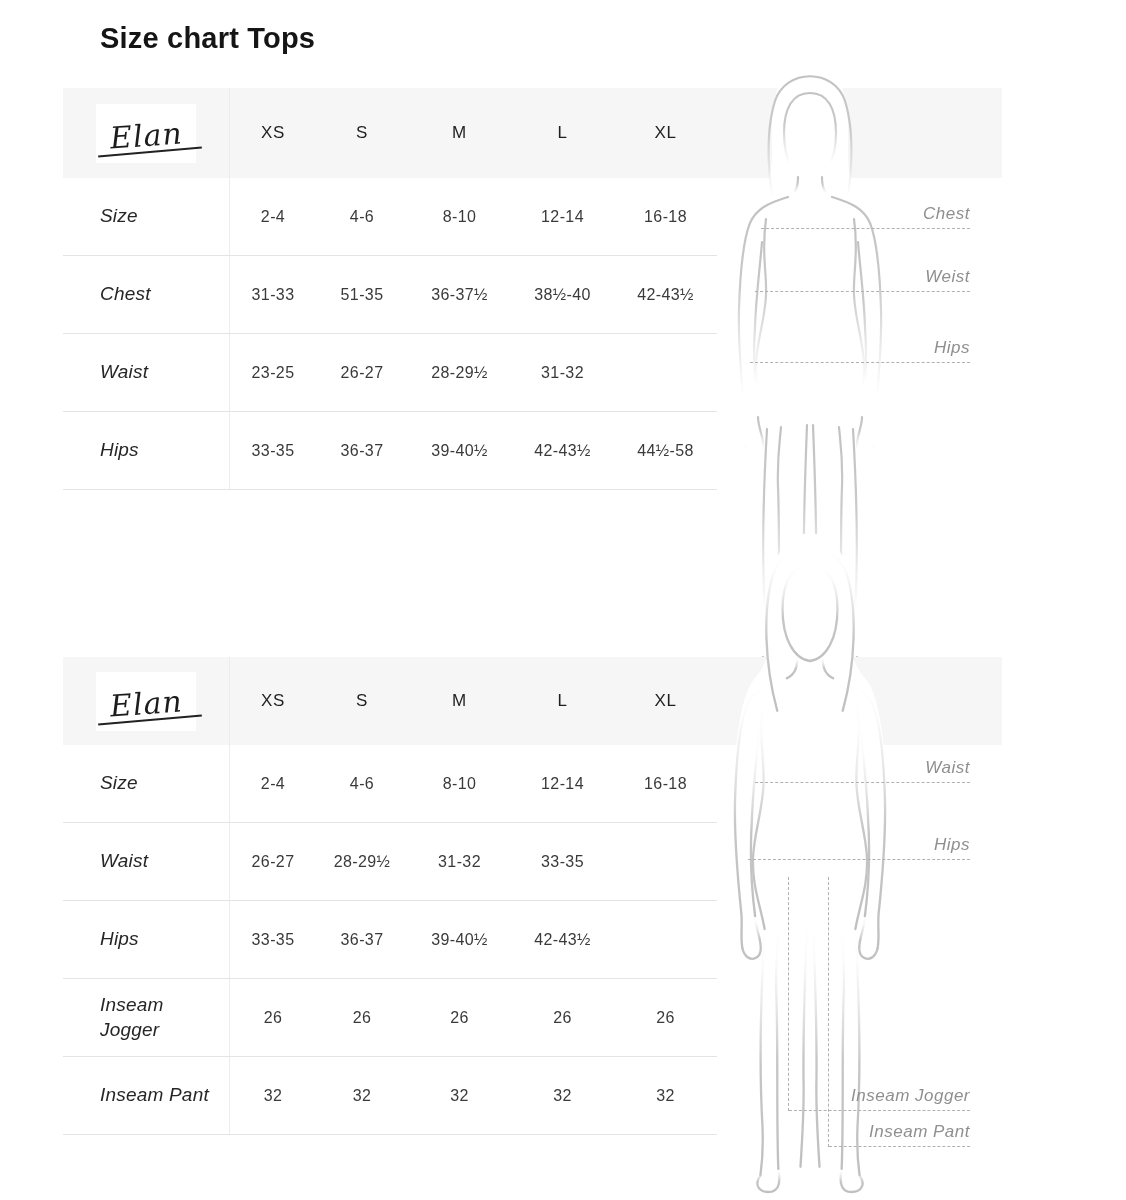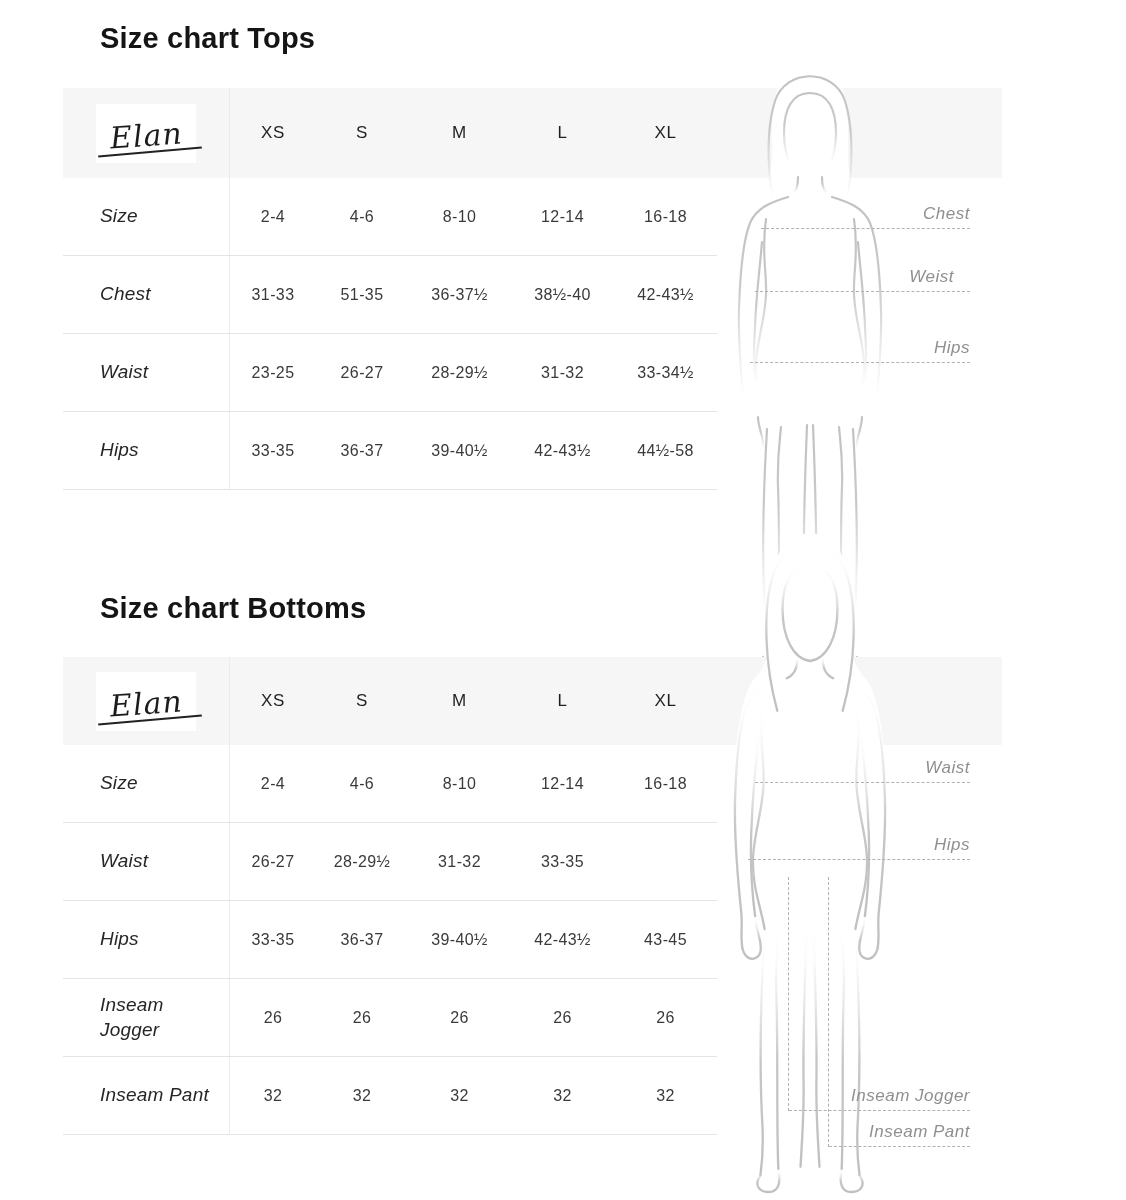--- a/index.html
+++ b/index.html
@@ -120,42 +120,40 @@
       <div class="cell">36-37½</div>
       <div class="cell">38½-40</div>
       <div class="cell">42-43½</div>
     </div>
     <div class="trow data">
       <div class="cell first rowlabel">Waist</div>
       <div class="cell">23-25</div>
       <div class="cell">26-27</div>
       <div class="cell">28-29½</div>
       <div class="cell">31-32</div>
-      <div class="cell">33-34½</div>
     </div>
     <div class="trow data">
       <div class="cell first rowlabel">Hips</div>
       <div class="cell">33-35</div>
       <div class="cell">36-37</div>
       <div class="cell">39-40½</div>
       <div class="cell">42-43½</div>
       <div class="cell">44½-58</div>
     </div>
   </div>
 
   <div class="measure-label" style="left:760px; top:204px; width:210px;">Chest</div>
   <div class="dash-h" style="left:761px; top:228px; width:209px;"></div>
 
-  <div class="measure-label" style="left:744px; top:267px; width:210px;">Weist</div>
+  <div class="measure-label" style="left:760px; top:267px; width:210px;">Weist</div>
   <div class="dash-h" style="left:755px; top:291px; width:215px;"></div>
 
   <div class="measure-label" style="left:760px; top:338px; width:210px;">Hips</div>
   <div class="dash-h" style="left:750px; top:362px; width:220px;"></div>
 
-  <h2 class="section-title" style="top:592px;">Size chart Bottoms</h2>
 
   <div class="band" style="top:657px; height:88px;"></div>
 
   <svg class="figure" style="left:715px; top:527px;" width="190" height="670" viewBox="0 0 180 620" preserveAspectRatio="none" aria-hidden="true">
     <defs>
       <linearGradient id="fadeUp" x1="0" y1="0" x2="0" y2="1">
         <stop offset="0" stop-color="#cccccc" stop-opacity="0"></stop>
         <stop offset="0.14" stop-color="#cccccc" stop-opacity="0.08"></stop>
         <stop offset="0.32" stop-color="#cccccc" stop-opacity="0.45"></stop>
         <stop offset="0.55" stop-color="#c6c6c6"></stop>
@@ -215,21 +213,20 @@
       <div class="cell">28-29½</div>
       <div class="cell">31-32</div>
       <div class="cell">33-35</div>
     </div>
     <div class="trow data">
       <div class="cell first rowlabel">Hips</div>
       <div class="cell">33-35</div>
       <div class="cell">36-37</div>
       <div class="cell">39-40½</div>
       <div class="cell">42-43½</div>
-      <div class="cell">43-45</div>
     </div>
     <div class="trow data">
       <div class="cell first rowlabel">Inseam Jogger</div>
       <div class="cell">26</div>
       <div class="cell">26</div>
       <div class="cell">26</div>
       <div class="cell">26</div>
       <div class="cell">26</div>
     </div>
     <div class="trow data">

